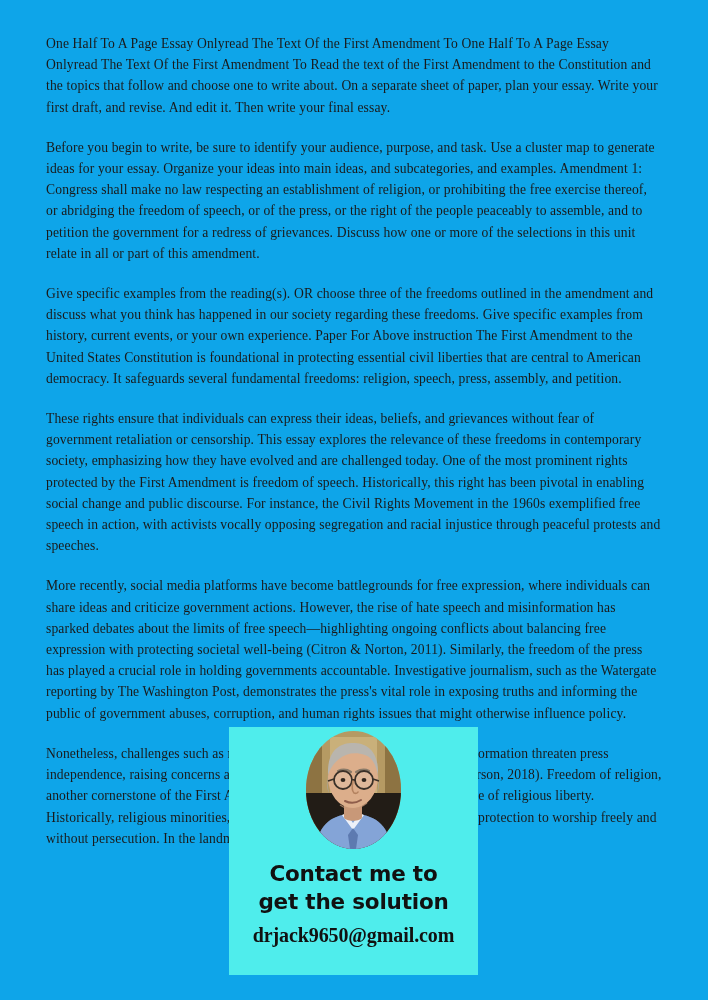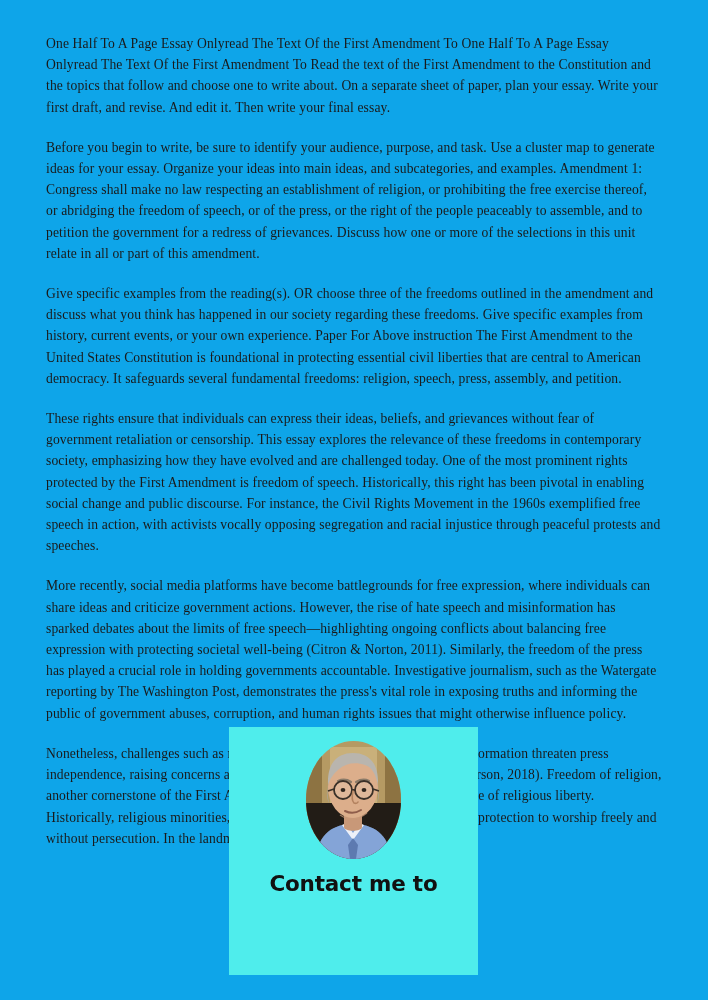--- a/index.html
+++ b/index.html
@@ -40,21 +40,21 @@
     position: absolute;
     left: 229px;
     top: 727px;
     width: 249px;
     height: 248px;
     background: #4FEDEC;
     box-sizing: border-box;
     display: flex;
     flex-direction: column;
     align-items: center;
-    padding-top: 14px;
+    padding-top: 4px;
     z-index: 5;
   }
   #avatar {
     width: 95px;
     height: 118px;
     border-radius: 50%;
     overflow: hidden;
     position: relative;
     flex: none;
   }
@@ -135,16 +135,18 @@
 
         <path d="M47 50 q-2 9 1 12 q3 1 4 -1" stroke="#b3825f" stroke-width="1.6" fill="none" stroke-linecap="round"></path>
 
         <path d="M39 70 q8 4 16 -1" stroke="#8f5d4b" stroke-width="2" fill="none" stroke-linecap="round"></path>
 
         <path d="M34 74 q13 9 27 -2" stroke="#c99a79" stroke-width="1.4" fill="none" opacity="0.7"></path>
       </svg>
     </div>
 
     <div class="overlay-line" id="overlay-line1">Contact me to</div>
+    <div class="overlay-line" id="overlay-line2">get the solution</div>
+    <div id="overlay-email">drjack9650@gmail.com</div>
 
   </div>
 
 </div>
 
 </body></html>

